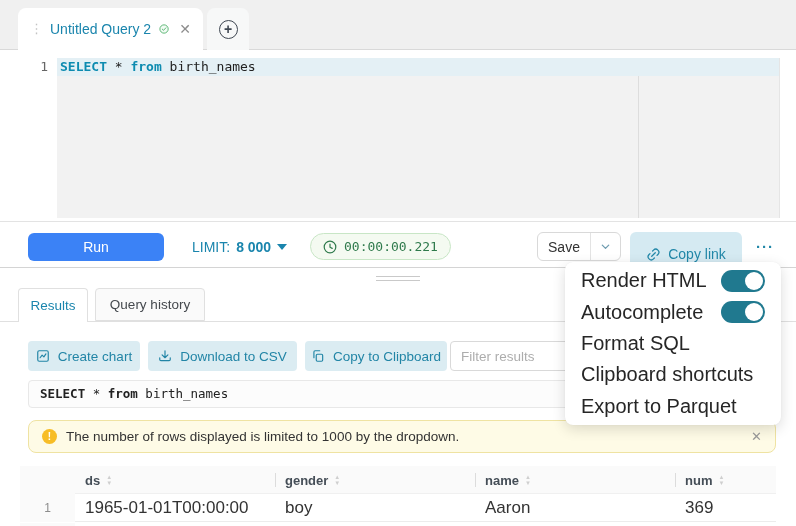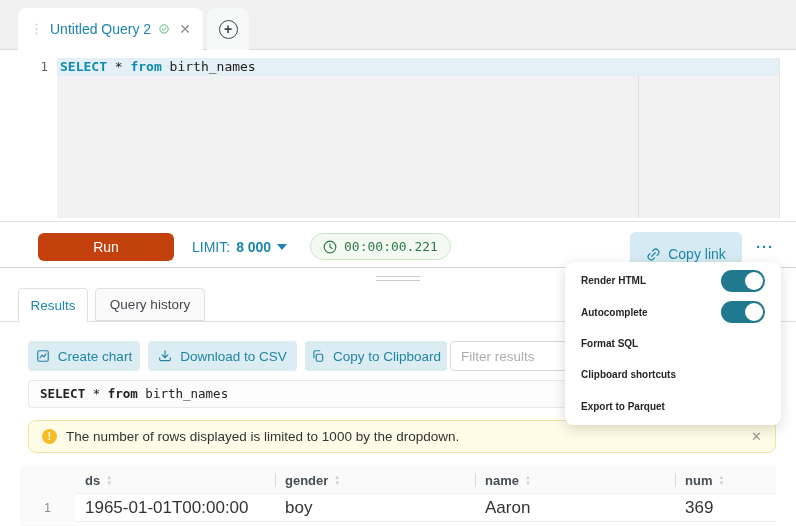--- a/index.html
+++ b/index.html
@@ -28,22 +28,22 @@
   .ed-activeline{position:absolute;left:57px;top:8px;width:722px;height:18px;background:#e4f0f5;}
   .ed-printmargin{position:absolute;left:638px;top:26px;width:1px;height:142px;background:#dddddd;}
   .ed-rightborder{position:absolute;left:779px;top:8px;width:1px;height:160px;background:#e5e5e5;}
   .ed-gutter-num{position:absolute;left:0;top:8px;width:48px;text-align:right;color:#666;
                  font-size:13px;line-height:18px;}
   .ed-code{position:absolute;left:60px;top:8px;font-size:13px;line-height:18px;color:#222;white-space:pre;}
   .kw{color:#0d8bb0;font-weight:bold;}
   .editor-bottom{position:absolute;left:0;top:221px;width:796px;height:1px;background:#e3e3e3;}
 
   
-  .run-btn{position:absolute;left:28px;top:233px;width:136px;height:28px;background:#c2410c;
-           border-radius:6px;color:#fff;font-size:14px;display:flex;align-items:center;justify-content:center;margin-left:10px;}
+  .run-btn{position:absolute;left:28px;top:233px;width:136px;height:28px;background:#3b82f6;
+           border-radius:6px;color:#fff;font-size:14px;display:flex;align-items:center;justify-content:center;}
   .limit{position:absolute;left:192px;top:233px;height:28px;display:flex;align-items:center;gap:6px;
          color:#1a85ad;font-size:14px;}
   .limit b{font-weight:600;}
   .caret-down{width:0;height:0;border-left:5px solid transparent;border-right:5px solid transparent;
               border-top:6px solid #1a85ad;}
   .timer{position:absolute;left:310px;top:233px;height:27px;border:1px solid #c8e6c6;background:#f4faf1;
          border-radius:14px;display:flex;align-items:center;gap:7px;padding:0 12px;color:#2f7a4c;
          font-size:13px;}
   .save-group{position:absolute;left:537px;top:232px;width:84px;height:29px;border:1px solid #d9d9d9;
               border-radius:6px;background:#fff;display:flex;align-items:stretch;}
@@ -104,21 +104,21 @@
   .td{position:absolute;top:0;height:28px;display:flex;align-items:center;padding-left:10px;
       font-size:17px;color:#333;}
   .numcell{background:#fafafa;justify-content:center;color:#8c8c8c;font-size:12px;padding-left:0;}
   .row2strip{position:absolute;left:20px;top:523px;width:55px;height:3px;background:#fafafa;}
 
   
   .menu{position:absolute;left:565px;top:262px;width:216px;height:163px;background:#fff;border-radius:8px;
         box-shadow:0 4px 14px rgba(0,0,0,0.14), 0 0 1px rgba(0,0,0,0.08);z-index:10;
         display:flex;flex-direction:column;padding:3px 0;}
   .menu-item{flex:1;display:flex;align-items:center;justify-content:space-between;padding:0 16px;
-             font-size:10px;color:#262626;font-weight:bold;}
+             font-size:20px;color:#262626;}
   .toggle{width:44px;height:22px;border-radius:11px;background:#20798f;position:relative;flex:none;}
   .toggle .knob{position:absolute;right:2px;top:2px;width:18px;height:18px;border-radius:50%;background:#fff;}
 </style>
 </head>
 <body>
 
 <div id="app">
 
   <div class="tabbar">
     <div class="tab-active">
@@ -151,20 +151,29 @@
     <b>8 000</b>
     <span class="caret-down"></span>
   </div>
   <div class="timer mono">
     <svg width="14" height="14" viewBox="0 0 14 14">
       <circle cx="7" cy="7" r="5.8" fill="none" stroke="#2f7a4c" stroke-width="1.2"></circle>
       <path d="M7 4 L7 7.2 L9.2 8.4" fill="none" stroke="#2f7a4c" stroke-width="1.2" stroke-linecap="round"></path>
     </svg>
     <span>00:00:00.221</span>
   </div>
+  <div class="save-group">
+    <div class="save-main">Save</div>
+    <div class="save-div"></div>
+    <div class="save-caret">
+      <svg width="11" height="11" viewBox="0 0 12 12">
+        <path d="M2.5 4.5 L6 8 L9.5 4.5" fill="none" stroke="#6e9cb0" stroke-width="1.4" stroke-linecap="round" stroke-linejoin="round"></path>
+      </svg>
+    </div>
+  </div>
   <div class="copylink-btn">
     <svg width="15" height="15" viewBox="0 0 24 24" style="transform:rotate(-45deg);">
       <path d="M15 7h2a5 5 0 0 1 0 10h-2 M9 17H7A5 5 0 0 1 7 7h2 M8 12h8" fill="none" stroke="#2187a8" stroke-width="2" stroke-linecap="round"></path>
     </svg>
     <span>Copy link</span>
   </div>
   <div class="more-btn">···</div>
   <div class="toolbar-divider"></div>
   <div class="drag-handle">
       <div></div>

